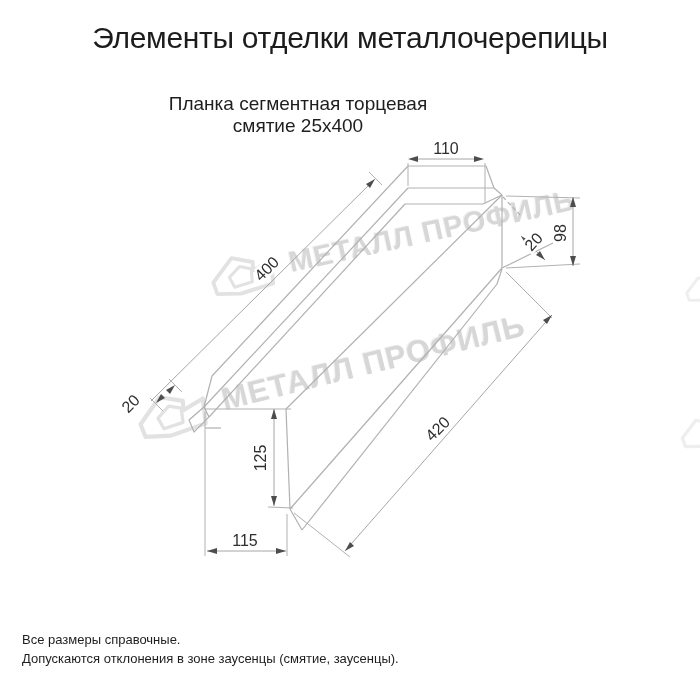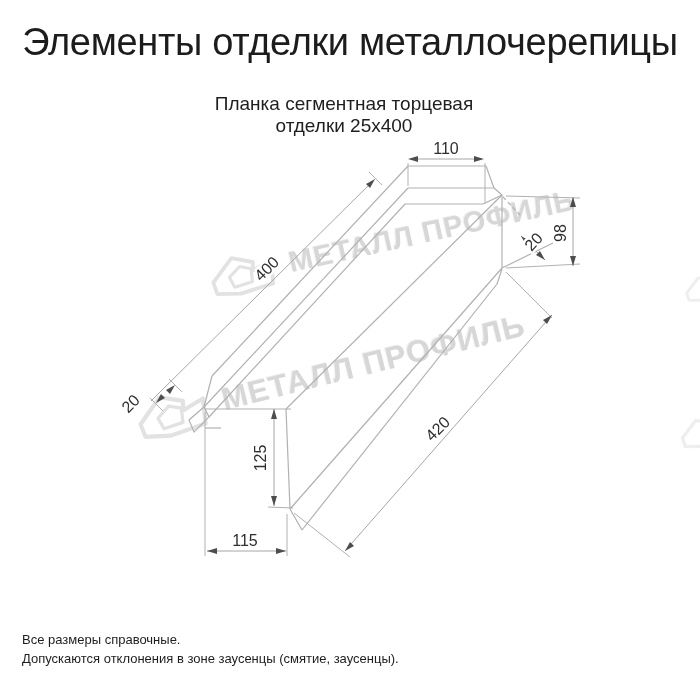--- a/index.html
+++ b/index.html
@@ -2,25 +2,25 @@
 <html><head>
 <meta charset="utf-8">
 <style>
   html,body{margin:0;padding:0;background:#fff;}
   #canvas{
     position:relative;width:700px;height:700px;background:#ffffff;
     overflow:hidden;font-family:"Liberation Sans",sans-serif;
   }
   .page-title{
     position:absolute;top:21px;left:0;width:700px;text-align:center;
-    font-size:38px;letter-spacing:-0.3px;color:#1c1c1c;white-space:nowrap;
+    font-size:30px;letter-spacing:-0.3px;color:#1c1c1c;white-space:nowrap;
   }
   .subtitle{
     position:absolute;top:93px;left:0;width:596px;text-align:center;
-    font-size:19px;line-height:22px;color:#1e1e1e;margin-left:46px;
+    font-size:19px;line-height:22px;color:#1e1e1e;
   }
   .footer{
     position:absolute;left:22px;top:630px;font-size:13px;line-height:19px;color:#1e1e1e;
   }
   .wm{
     position:absolute;display:flex;align-items:center;gap:7px;
     opacity:0.6;pointer-events:none;z-index:1;
   }
   .wm-text{
     font-weight:bold;color:#bdbdbd;letter-spacing:1px;white-space:nowrap;
@@ -149,21 +149,21 @@
       <text class="dim-label" x="438" y="434" transform="rotate(-45 438 429)">420</text>
       <text class="dim-label" x="261" y="463" transform="rotate(-90 261 458)">125</text>
       <text class="dim-label" x="245" y="546">115</text>
     </g>
   </svg>
 
   <div class="page-title">Элементы отделки металлочерепицы</div>
 
   <div class="subtitle">
     <div>Планка сегментная торцевая</div>
-    <div>отделки 25x400</div>
+    <div>смятие 25x400</div>
   </div>
 
   <div class="footer">
     <div>Все размеры справочные.</div>
     <div>Допускаются отклонения в зоне заусенцы (смятие, заусенцы).</div>
   </div>
 
 </div>
 
 </body></html>

